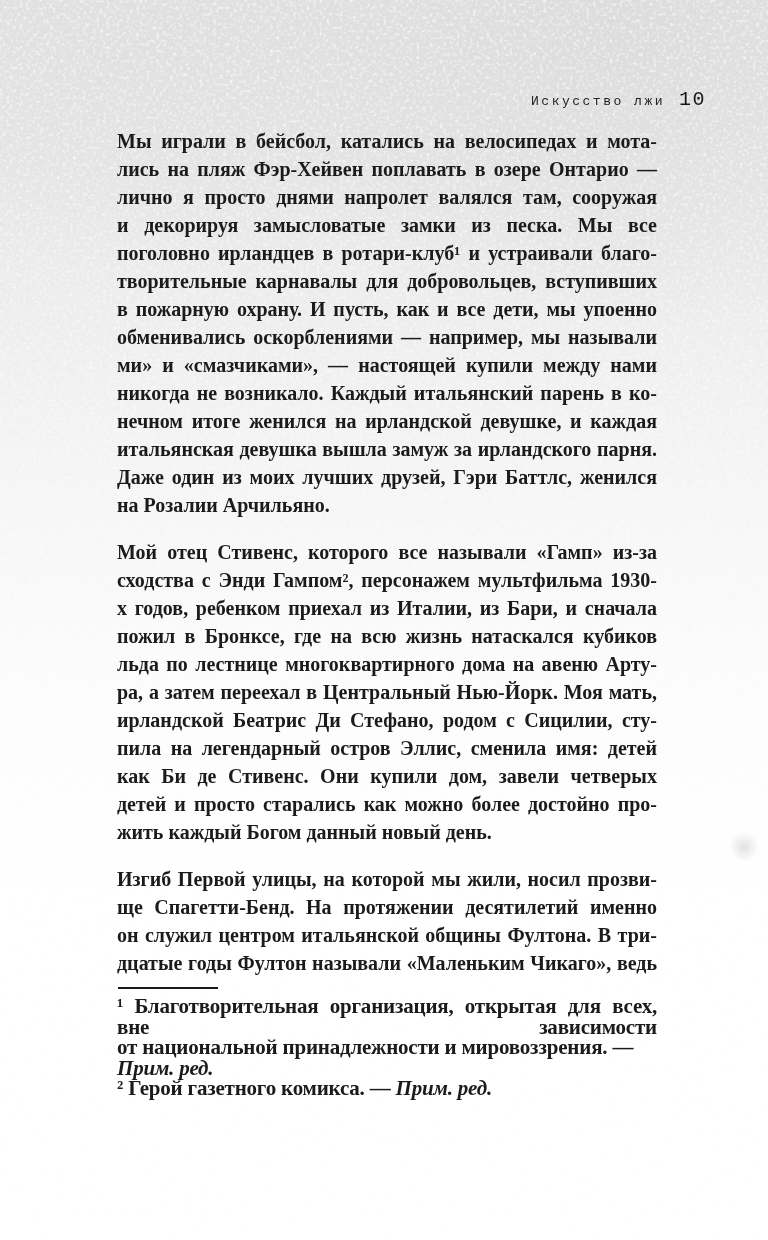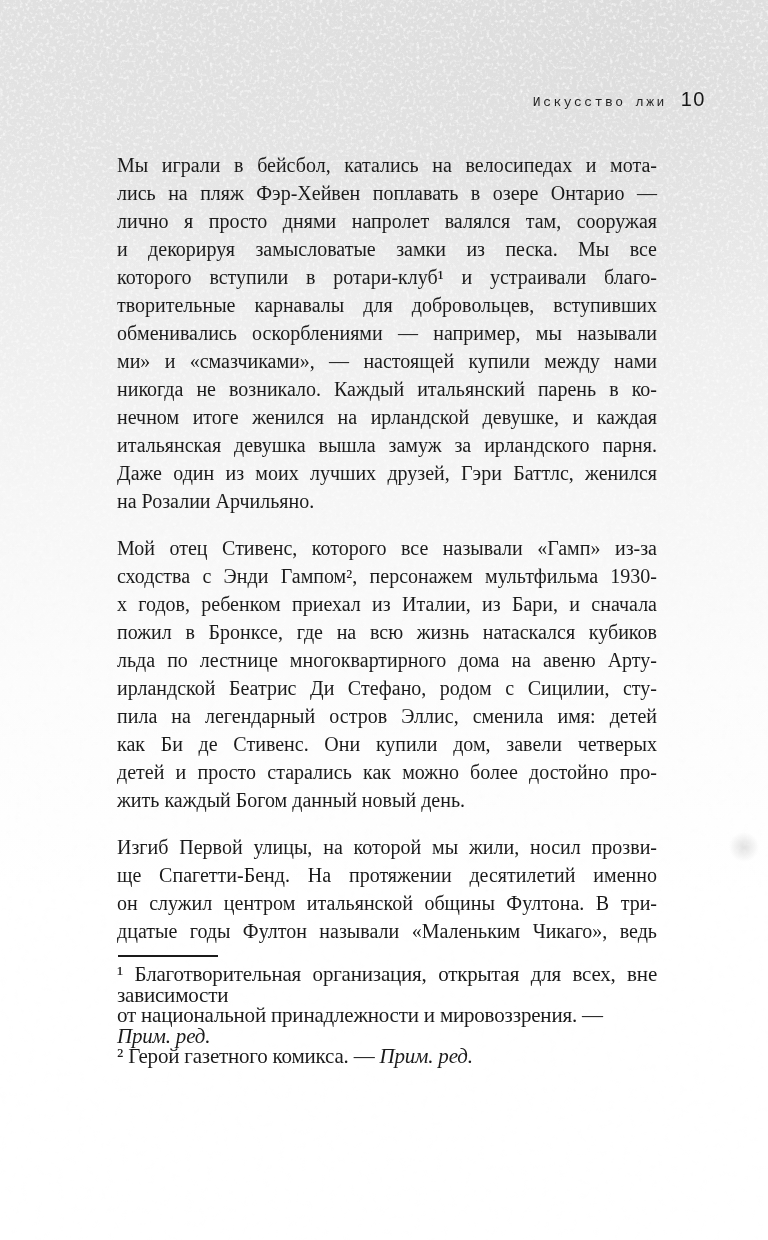--- a/index.html
+++ b/index.html
@@ -39,31 +39,32 @@
     gap: 14px;
     z-index: 2;
   }
   .rtitle {
     font-family: "Liberation Mono", monospace;
     font-size: 13px;
     letter-spacing: 2.5px;
     color: #1f1f1f;
   }
   .pnum {
-    font-family: Liberation Sans, sans-serif;
+    font-family: Liberation Mono, monospace;
     font-size: 20px;
     letter-spacing: 1.5px;
     color: #161616;
   }
   .text-col {
     position: absolute;
     left: 117px;
-    top: 151px;
+    top: 127px;
     width: 540px;
     z-index: 1;
+    font-weight: bold;
   }
   .para {
     margin: 0 0 19px 0;
     font-size: 20px;
     line-height: 28px;
   }
   .para.last { margin-bottom: 0; }
   .line { display: block; }
   .j {
     text-align: justify;
@@ -118,37 +119,39 @@
     <span class="pnum">10</span>
   </header>
 
   <main class="text-col">
 
     <p class="para">
       <span class="line j">Мы играли в бейсбол, катались на велосипедах и мота-</span>
       <span class="line j">лись на пляж Фэр-Хейвен поплавать в озере Онтарио —</span>
       <span class="line j">лично я просто днями напролет валялся там, сооружая</span>
       <span class="line j">и декорируя замысловатые замки из песка. Мы все</span>
-      <span class="line j">которого вступили в ротари-клуб¹ и устраивали благо-</span>
+      <span class="line j">поголовно ирландцев в ротари-клуб¹ и устраивали благо-</span>
       <span class="line j">творительные карнавалы для добровольцев, вступивших</span>
+      <span class="line j">в пожарную охрану. И пусть, как и все дети, мы упоенно</span>
       <span class="line j">обменивались оскорблениями — например, мы называли</span>
       <span class="line j">ми» и «смазчиками», — настоящей купили между нами</span>
       <span class="line j">никогда не возникало. Каждый итальянский парень в ко-</span>
       <span class="line j">нечном итоге женился на ирландской девушке, и каждая</span>
       <span class="line j">итальянская девушка вышла замуж за ирландского парня.</span>
       <span class="line j">Даже один из моих лучших друзей, Гэри Баттлс, женился</span>
       <span class="line">на Розалии Арчильяно.</span>
     </p>
 
     <p class="para">
       <span class="line j">Мой отец Стивенс, которого все называли «Гамп» из-за</span>
       <span class="line j">сходства с Энди Гампом², персонажем мультфильма 1930-</span>
       <span class="line j">х годов, ребенком приехал из Италии, из Бари, и сначала</span>
       <span class="line j">пожил в Бронксе, где на всю жизнь натаскался кубиков</span>
       <span class="line j">льда по лестнице многоквартирного дома на авеню Арту-</span>
+      <span class="line j">ра, а затем переехал в Центральный Нью-Йорк. Моя мать,</span>
       <span class="line j">ирландской Беатрис Ди Стефано, родом с Сицилии, сту-</span>
       <span class="line j">пила на легендарный остров Эллис, сменила имя: детей</span>
       <span class="line j">как Би де Стивенс. Они купили дом, завели четверых</span>
       <span class="line j">детей и просто старались как можно более достойно про-</span>
       <span class="line">жить каждый Богом данный новый день.</span>
     </p>
 
     <p class="para last">
       <span class="line j">Изгиб Первой улицы, на которой мы жили, носил прозви-</span>
       <span class="line j">ще Спагетти-Бенд. На протяжении десятилетий именно</span>

